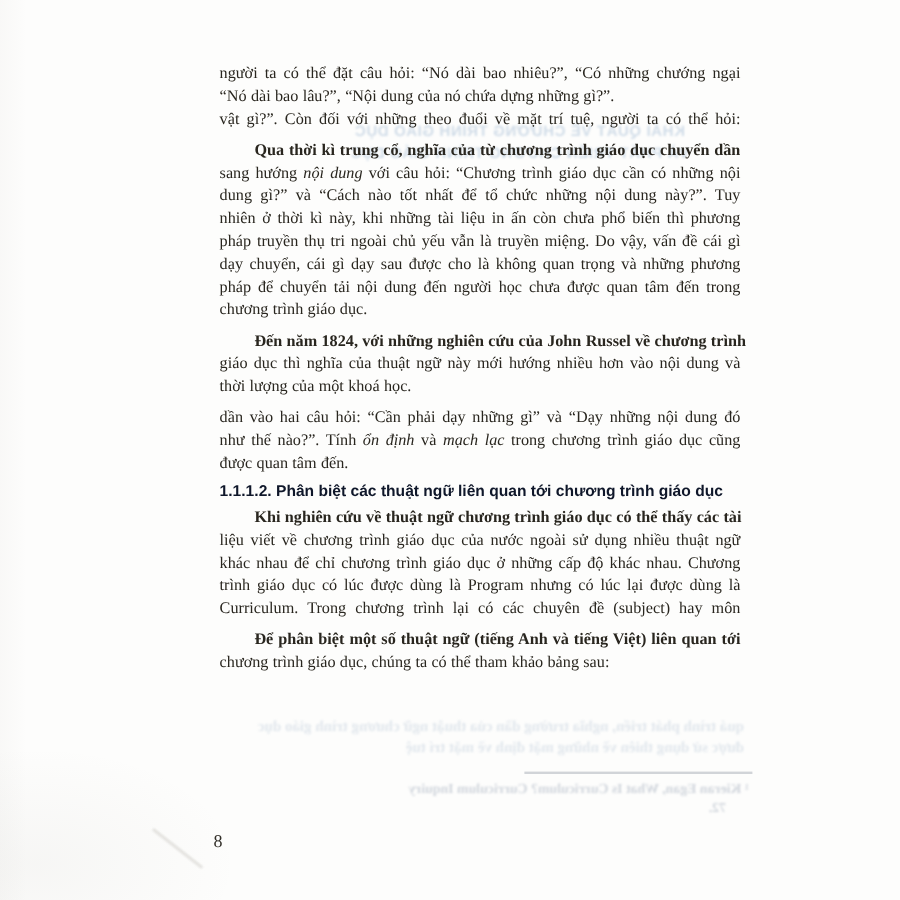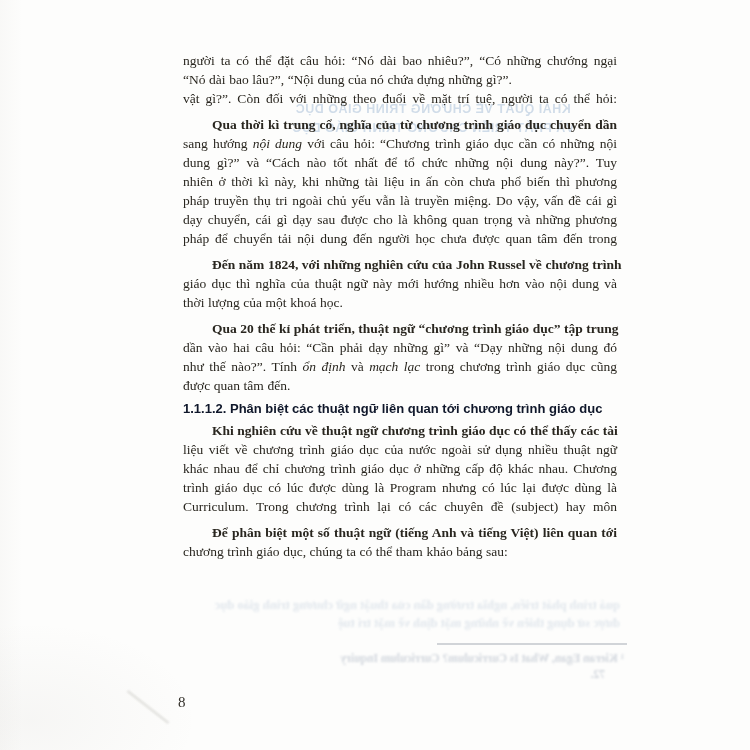--- a/index.html
+++ b/index.html
@@ -129,28 +129,28 @@
         <div class="line"><span>vật gì?”. Còn đối với những theo đuổi về mặt trí tuệ, người ta có thể hỏi:</span></div>
       </div>
       <div class="para" style="margin-bottom: 7px;">
         <div class="line indent"><span>Qua thời kì trung cổ, nghĩa của từ chương trình giáo dục chuyển dần</span></div>
         <div class="line"><span>sang hướng </span><em>nội dung</em><span> với câu hỏi: “Chương trình giáo dục cần có những nội</span></div>
         <div class="line"><span>dung gì?” và “Cách nào tốt nhất để tổ chức những nội dung này?”. Tuy</span></div>
         <div class="line"><span>nhiên ở thời kì này, khi những tài liệu in ấn còn chưa phổ biến thì phương</span></div>
         <div class="line"><span>pháp truyền thụ tri ngoài chủ yếu vẫn là truyền miệng. Do vậy, vấn đề cái gì</span></div>
         <div class="line"><span>dạy chuyển, cái gì dạy sau được cho là không quan trọng và những phương</span></div>
         <div class="line"><span>pháp để chuyển tải nội dung đến người học chưa được quan tâm đến trong</span></div>
+        <div class="line last"><span>chương trình giáo dục.</span></div>
       </div>
       <div class="para" style="margin-bottom: 7px;">
         <div class="line indent"><span>Đến năm 1824, với những nghiên cứu của John Russel về chương trình</span></div>
         <div class="line"><span>giáo dục thì nghĩa của thuật ngữ này mới hướng nhiều hơn vào nội dung và</span></div>
         <div class="line last"><span>thời lượng của một khoá học.</span></div>
       </div>
       <div class="para" style="margin-bottom: 4px;">
-        <div class="line indent"><span>Qua 20 thế kỉ phát triển, thuật ngữ “chương trình giáo dục” tập trung</span></div>
         <div class="line"><span>dần vào hai câu hỏi: “Cần phải dạy những gì” và “Dạy những nội dung đó</span></div>
         <div class="line"><span>như thế nào?”. Tính </span><em>ổn định</em><span> và </span><em>mạch lạc</em><span> trong chương trình giáo dục cũng</span></div>
         <div class="line last"><span>được quan tâm đến.</span></div>
       </div>
       <div class="heading" style="margin-bottom: 3px;">1.1.1.2. Phân biệt các thuật ngữ liên quan tới chương trình giáo dục</div>
       <div class="para" style="margin-bottom: 7px;">
         <div class="line indent"><span>Khi nghiên cứu về thuật ngữ chương trình giáo dục có thể thấy các tài</span></div>
         <div class="line"><span>liệu viết về chương trình giáo dục của nước ngoài sử dụng nhiều thuật ngữ</span></div>
         <div class="line"><span>khác nhau để chỉ chương trình giáo dục ở những cấp độ khác nhau. Chương</span></div>
         <div class="line"><span>trình giáo dục có lúc được dùng là Program nhưng có lúc lại được dùng là</span></div>

